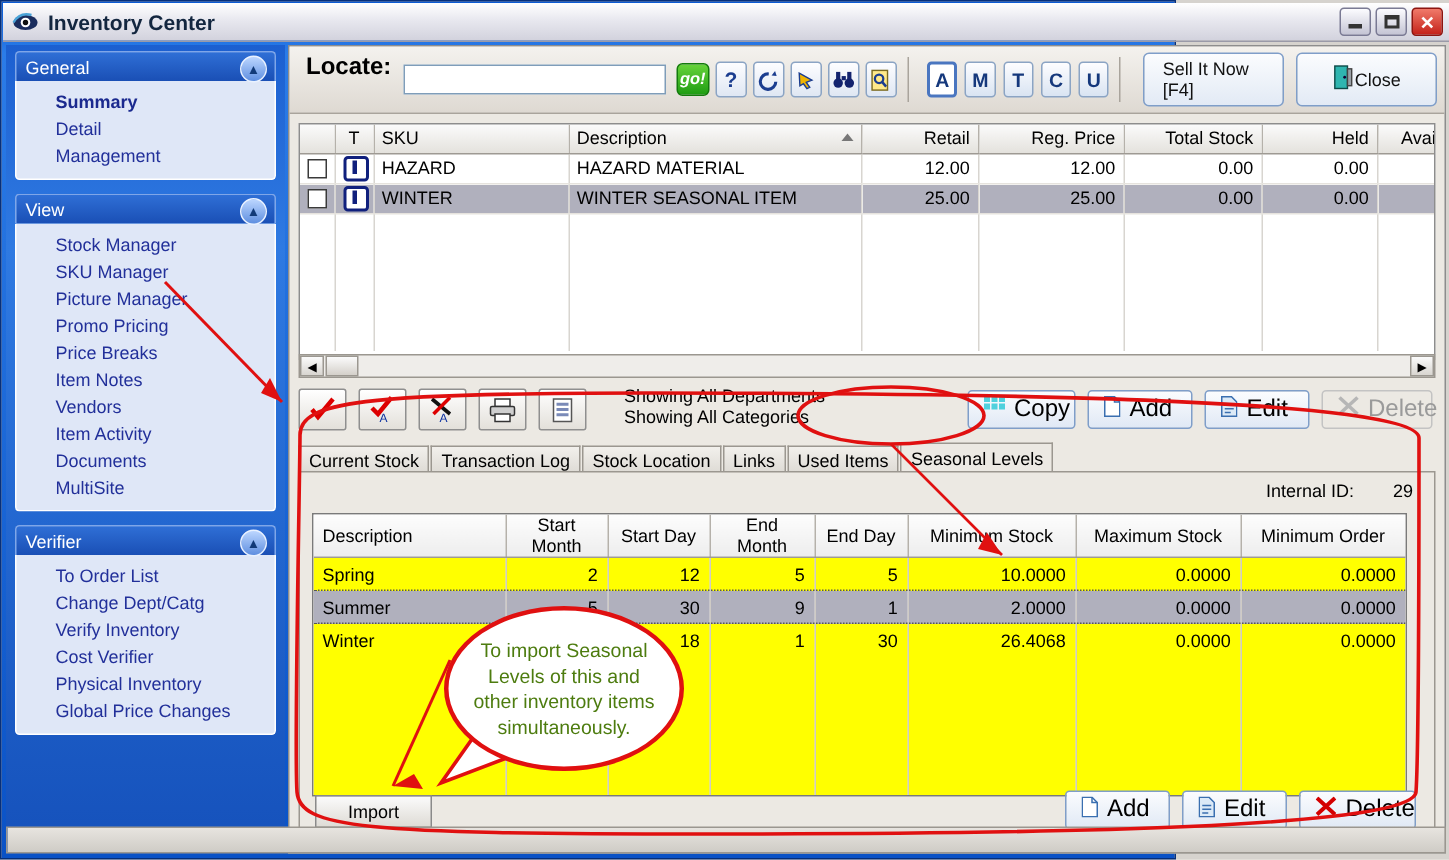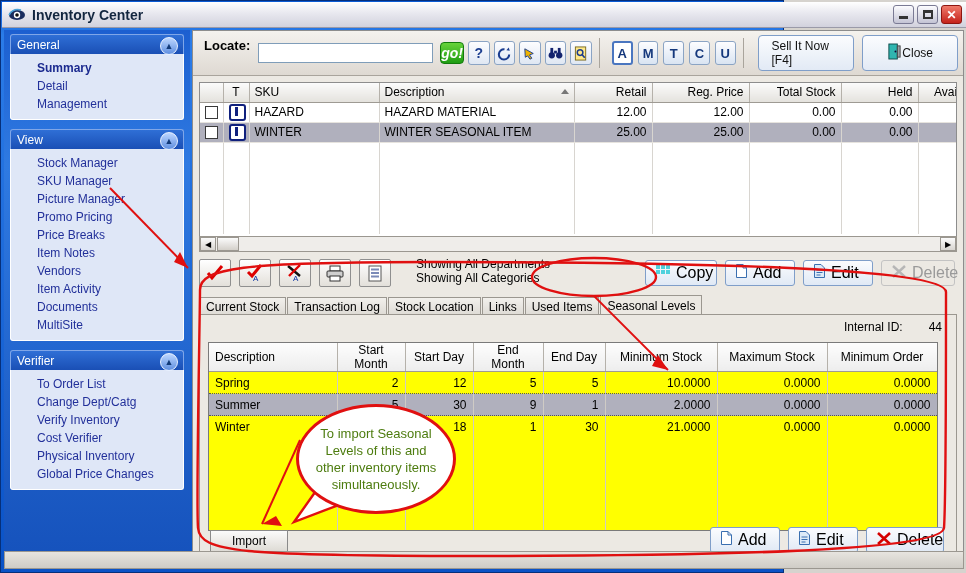--- a/index.html
+++ b/index.html
@@ -53,26 +53,26 @@
   .grp-body .it.sel{font-weight:bold;color:#1b2a8f;}
 
   
   .right{position:absolute;left:191px;top:29px;width:772px;height:539px;
     background:#ece9e3;border:1px solid #8d8d8d;box-sizing:border-box;overflow:hidden;}
 
   .toolbar{position:relative;height:45px;
     background:linear-gradient(180deg,#f4f2ee,#ded9d2);
     border-bottom:1px solid #a9a49c;display:flex;align-items:center;padding:0 5px;
     box-sizing:border-box;}
-  .loc-label{font-weight:bold;font-size:13px;color:#000;margin:0 8px 16px 6px;}
+  .loc-label{font-weight:bold;font-size:16px;color:#000;margin:0 8px 16px 6px;}
   .loc-input{width:175px;height:20px;border:1px solid #7f9db9;background:#fff;
     box-sizing:border-box;}
   .go-btn{width:26px;height:22px;margin-left:7px;border-radius:4px;
     background:linear-gradient(180deg,#67d33a,#1f9d13);border:1px solid #137a0c;
-    color:#fff;font-weight:bold;font-size:14px;display:flex;align-items:center;
+    color:#fff;font-weight:bold;font-size:11px;display:flex;align-items:center;
     justify-content:center;font-style:italic;box-sizing:border-box;}
   .tbtn{width:25px;height:24px;margin-left:4px;border:1px solid #8ba4c4;
     background:linear-gradient(180deg,#fdfdff,#dfe7f3);border-radius:3px;
     display:flex;align-items:center;justify-content:center;box-sizing:border-box;}
   .sep{width:1px;height:30px;background:#a9a49c;margin:0 7px;}
   .lbtn{width:24px;height:24px;margin-left:5px;border:1px solid #8ba4c4;border-radius:3px;
     background:linear-gradient(180deg,#fdfdff,#d9e4f2);font-weight:bold;font-size:13px;
     color:#15387c;display:flex;align-items:center;justify-content:center;
     box-sizing:border-box;}
   .lbtn.active{background:#fff;border:2px solid #4a76c0;}
@@ -467,21 +467,21 @@
         <div class="tab">Transaction Log</div>
         <div class="tab">Stock Location</div>
         <div class="tab">Links</div>
         <div class="tab">Used Items</div>
         <div class="tab active">Seasonal Levels</div>
       </div>
 
       <div class="tabpanel">
         <div class="internal">
           <span>Internal ID:</span>
-          <span class="v">44</span>
+          <span class="v">29</span>
         </div>
 
         <div class="seas-wrap">
           <table class="seas">
             <colgroup>
               <col style="width:128px">
                 <col style="width:68px">
                 <col style="width:68px">
               <col style="width:70px">
                 <col style="width:62px">
@@ -521,21 +521,21 @@
                 <td class="r">2.0000</td>
                 <td class="r">0.0000</td>
                 <td class="r">0.0000</td>
               </tr>
               <tr>
                 <td>Winter</td>
                 <td class="r">12</td>
                 <td class="r">18</td>
                 <td class="r">1</td>
                 <td class="r">30</td>
-                <td class="r">21.0000</td>
+                <td class="r">26.4068</td>
                 <td class="r">0.0000</td>
                 <td class="r">0.0000</td>
               </tr>
               <tr class="filler">
                 <td style="height:100px;"></td>
                 <td></td>
                   <td></td>
                 <td></td>
                   <td></td>
                 <td></td>

